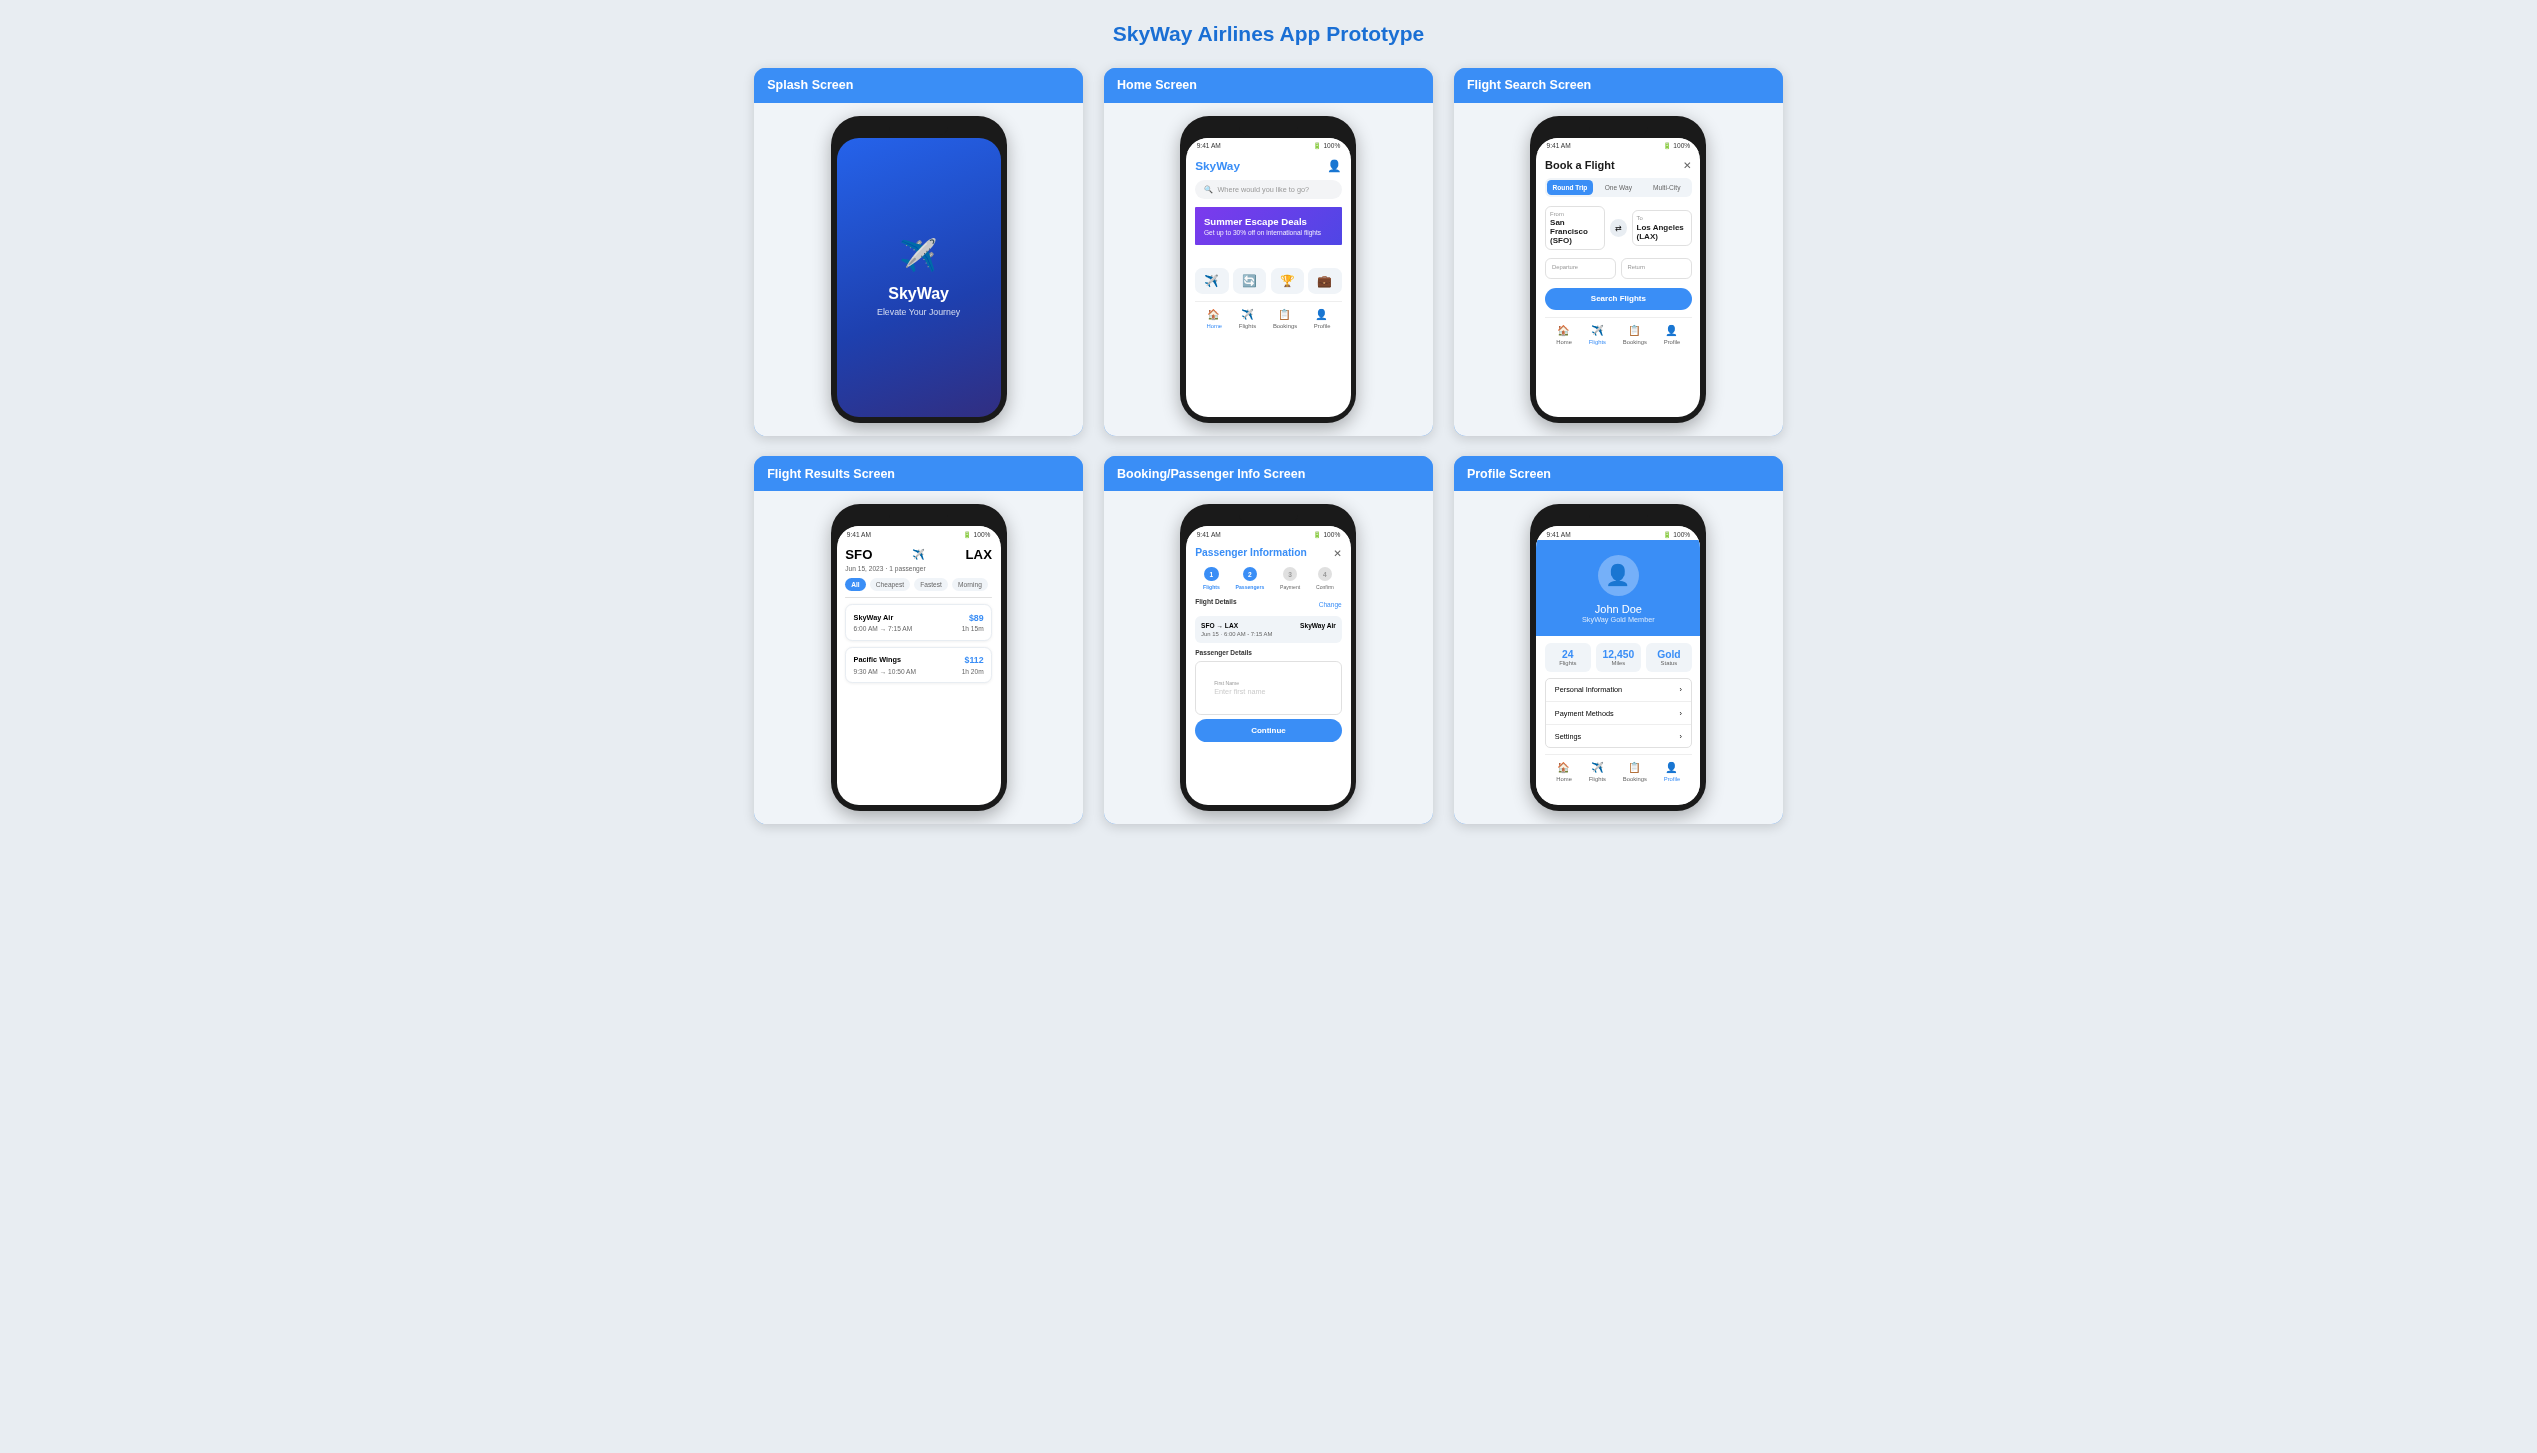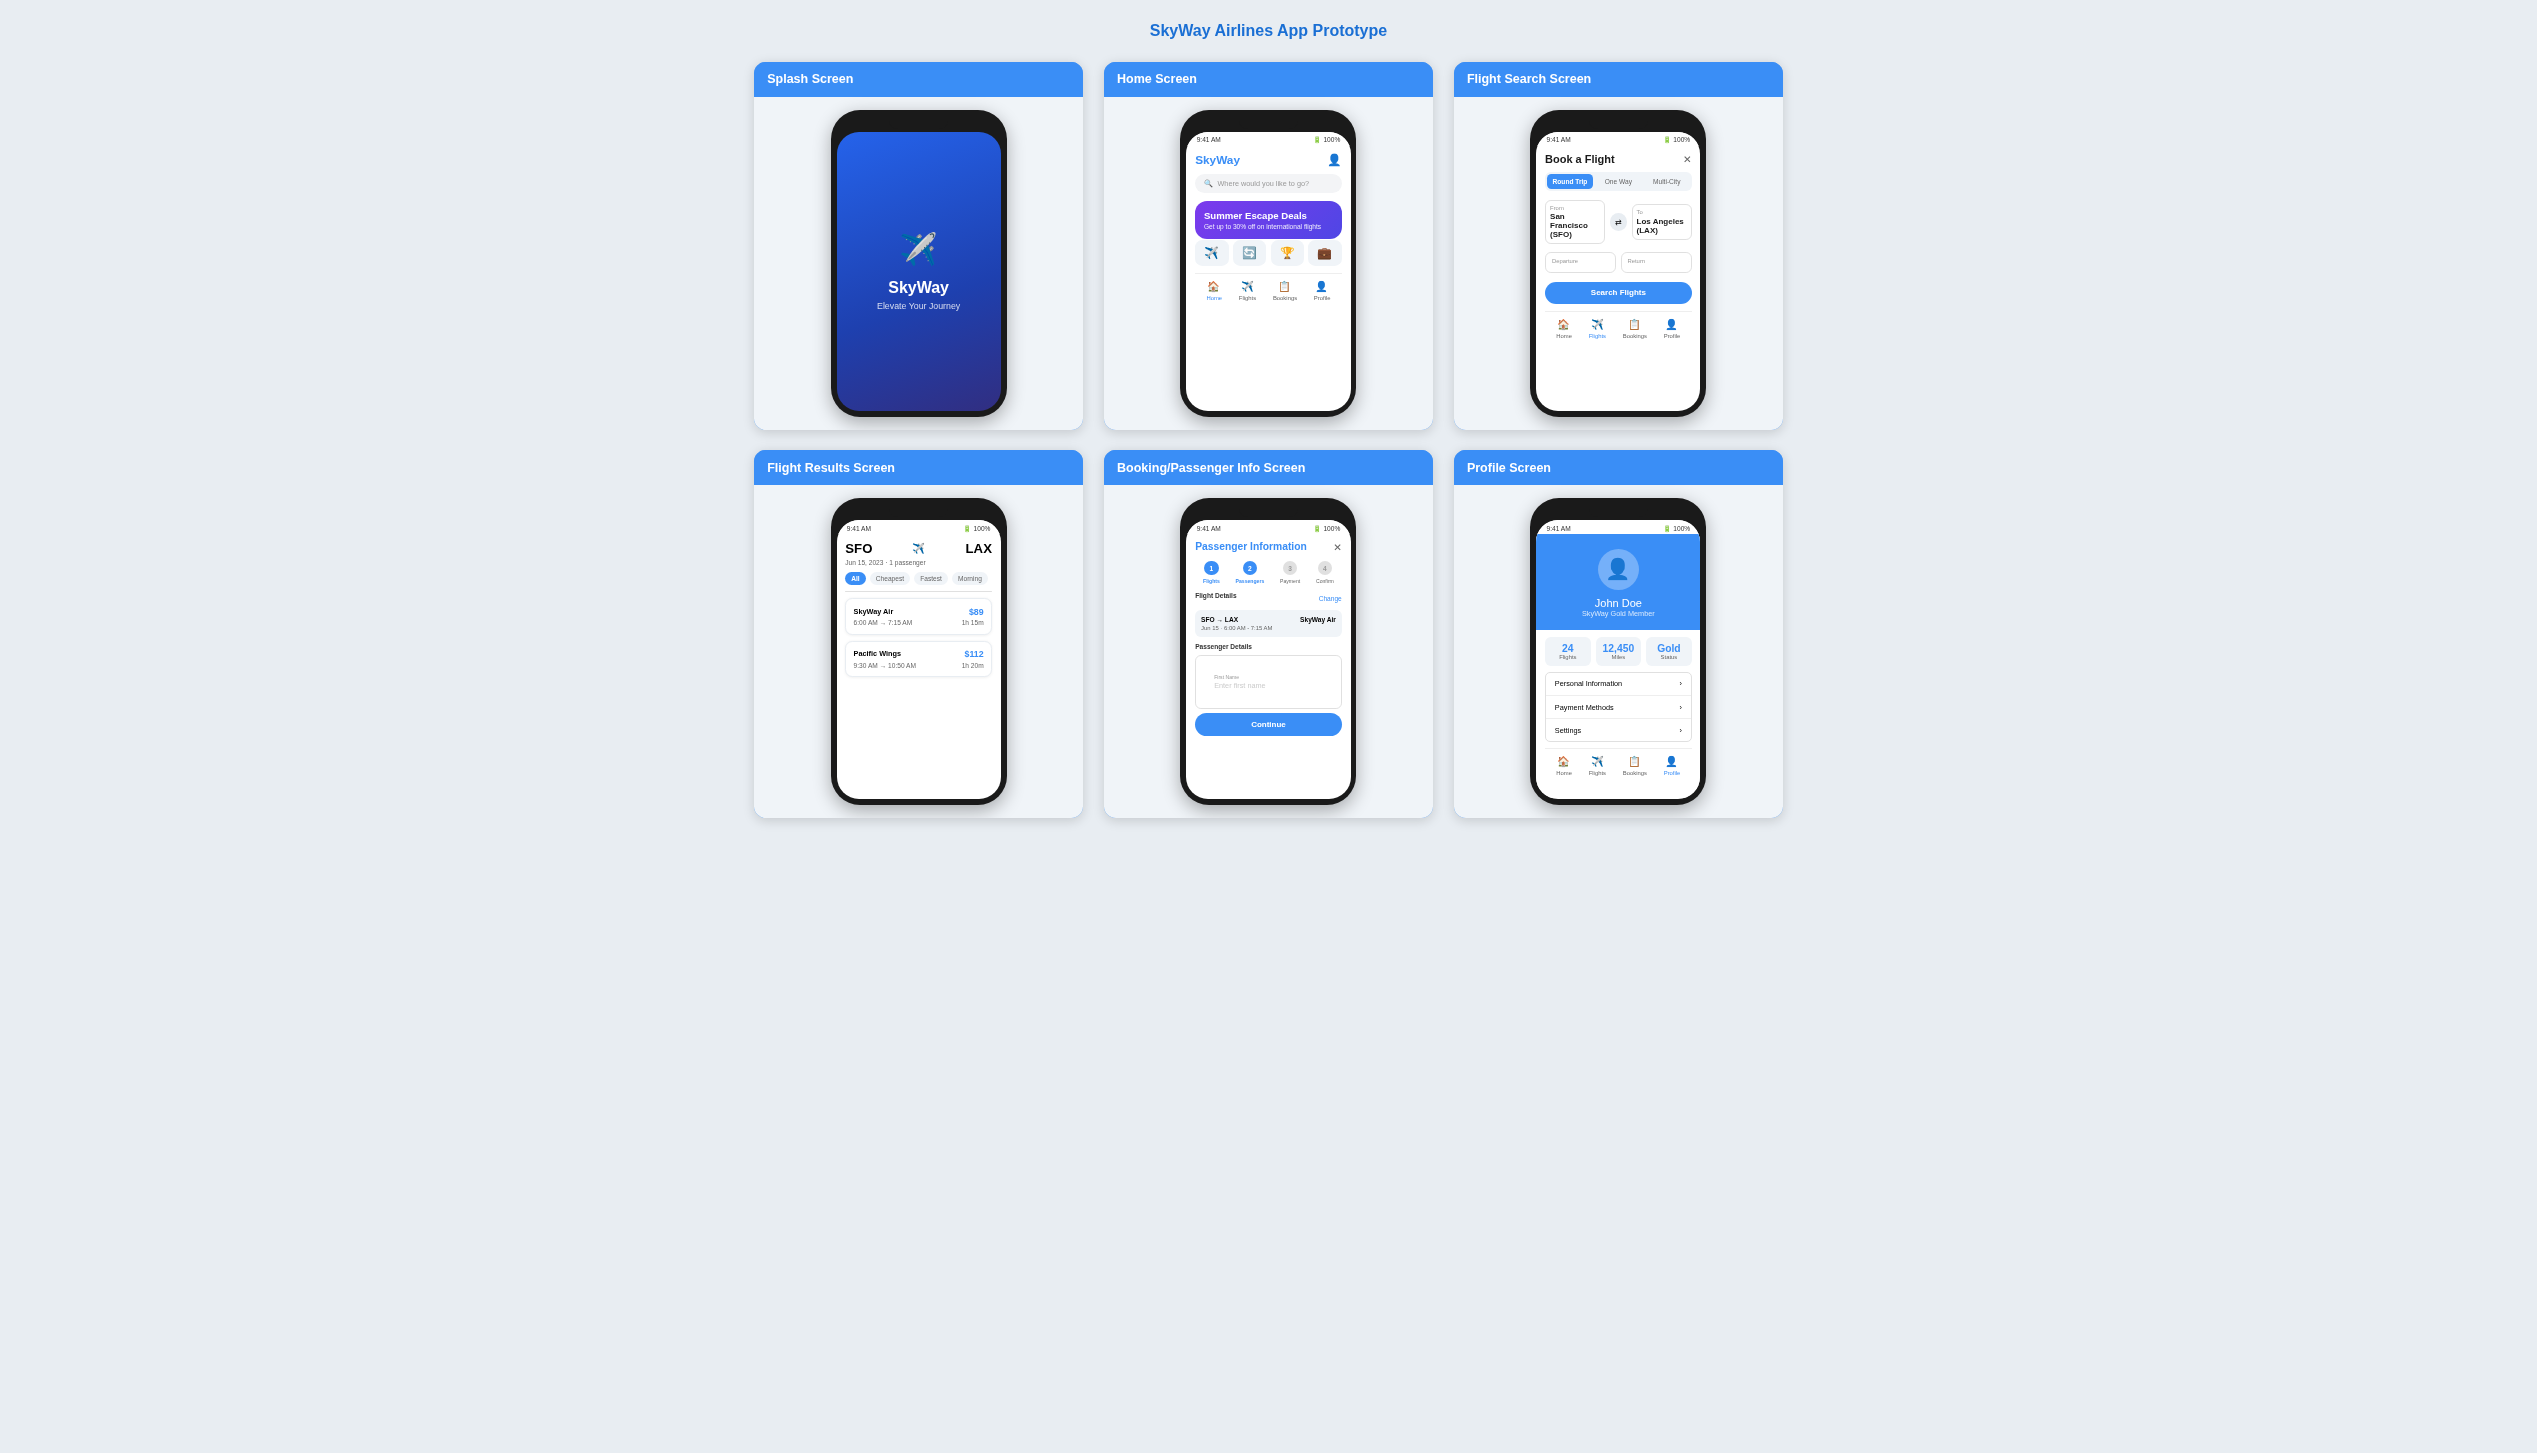--- a/index.html
+++ b/index.html
@@ -5,21 +5,21 @@
     * { box-sizing: border-box; margin: 0; padding: 0; }
     body {
       background: #e8edf2;
       font-family: -apple-system, BlinkMacSystemFont, 'Segoe UI', sans-serif;
       padding: 22px;
       min-height: 100vh;
     }
     h1.page-title {
       text-align: center;
       color: #1a6fd4;
-      font-size: 16px;
+      font-size: 21px;
       font-weight: 700;
       margin-bottom: 22px;
     }
     .screens-grid {
       display: grid;
       grid-template-columns: repeat(3, 1fr);
       gap: 20.6px;
       max-width: 1029px;
       margin: 0 auto;
     }
@@ -98,24 +98,24 @@
       padding: 5.1px 8.8px;
       font-size: 7.3px;
       color: #999;
       display: flex;
       align-items: center;
       gap: 4.4px;
       margin-bottom: 7.3px;
     }
     .promo-banner {
       background: linear-gradient(135deg, #7c3aed, #4f46e5);
-      border-radius: 12px;
+      border-radius: 1px;
       padding: 8.8px;
       color: white;
-      margin-bottom: 1px;
+      margin-bottom: 23px;
     }
     .promo-title { font-size: 9.6px; font-weight: 700; margin-bottom: 2.9px; }
     .promo-sub { font-size: 6.6px; opacity: 0.9; }
     .quick-links {
       display: grid;
       grid-template-columns: repeat(4, 1fr);
       gap: 4.4px;
       margin-bottom: 7.3px;
     }
     .quick-link-item {

